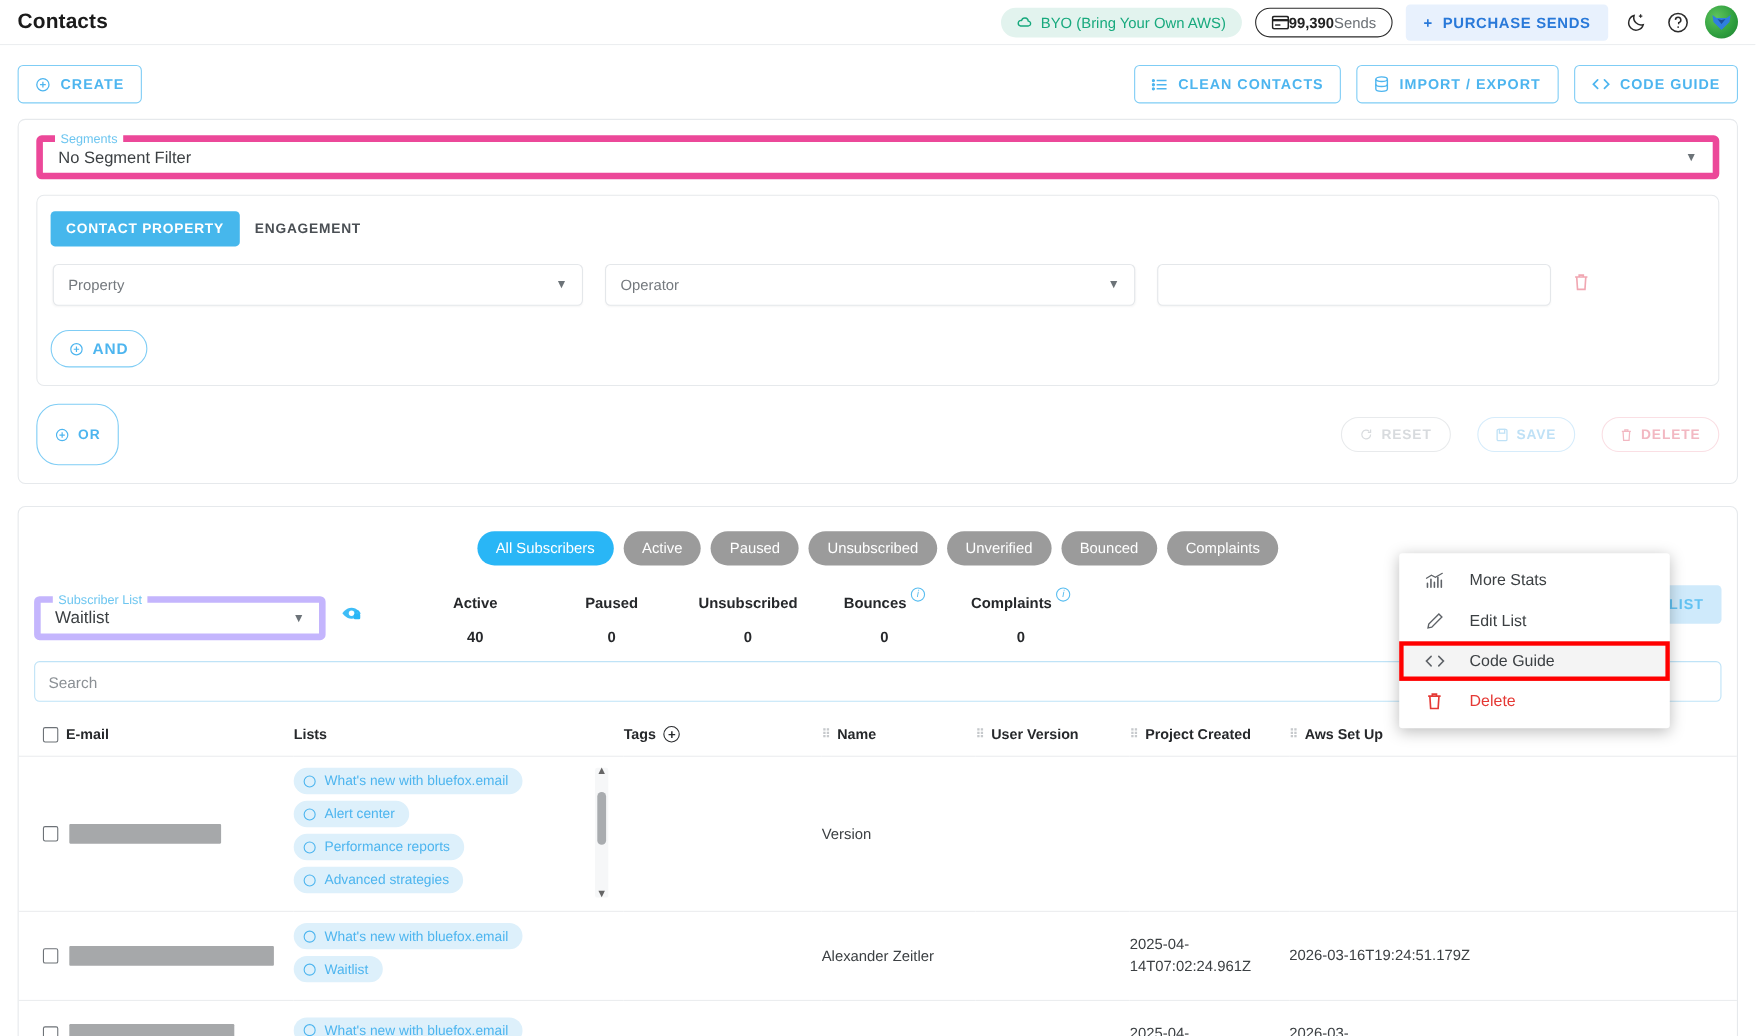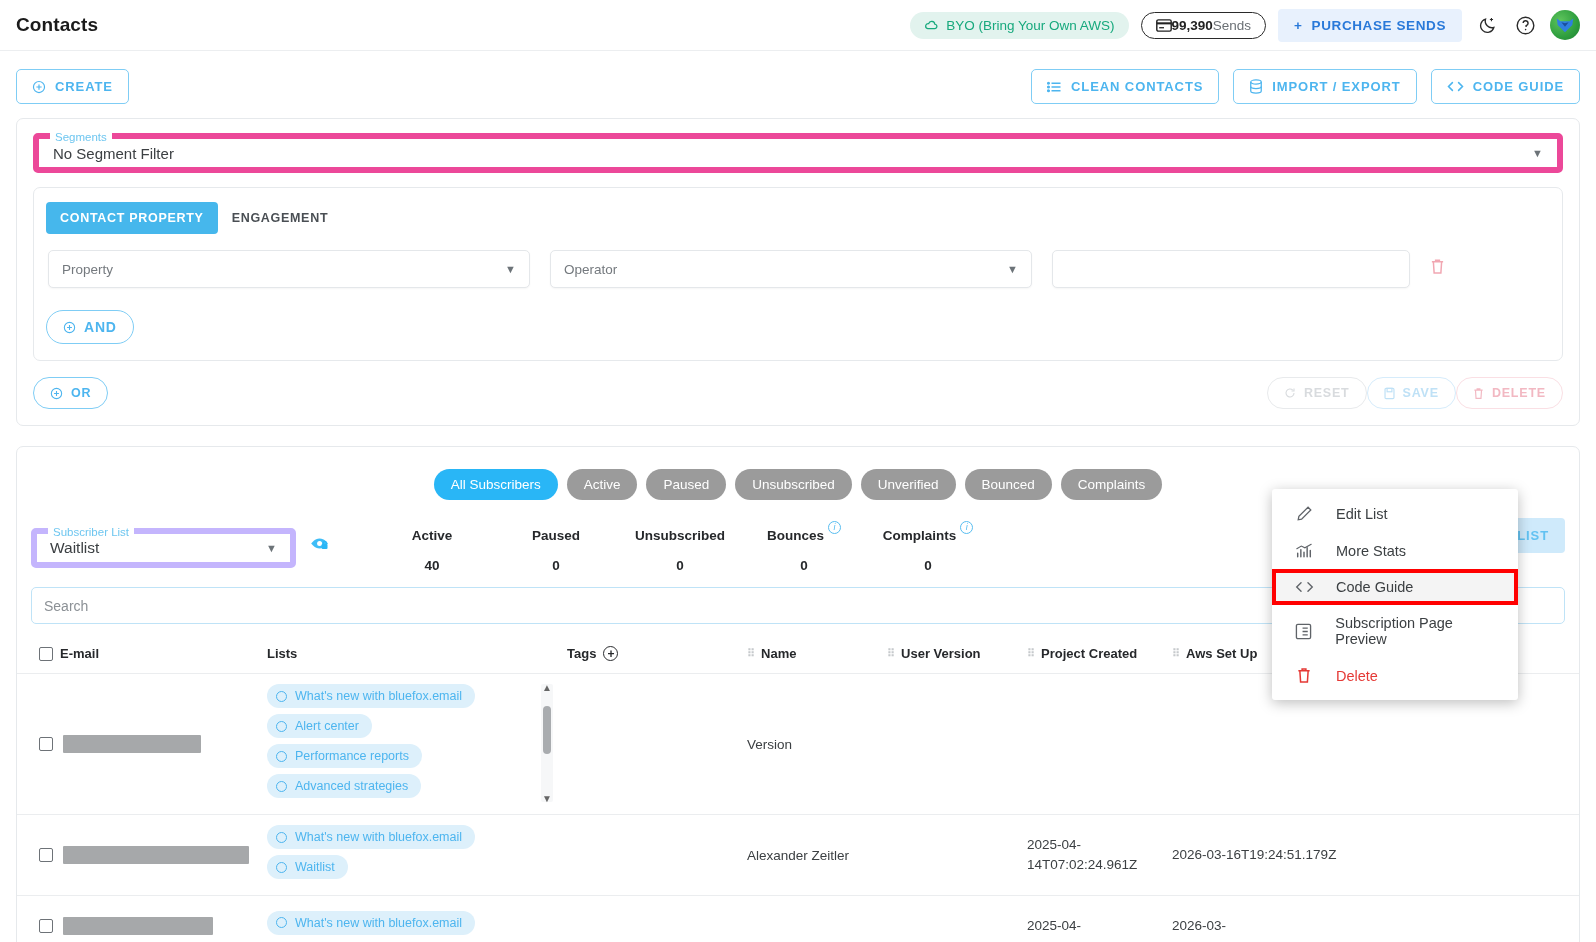--- a/index.html
+++ b/index.html
@@ -6,21 +6,21 @@
   html, body { margin:0; padding:0; }
   body {
     width:1596px; height:942px; overflow:hidden;
     background:#ffffff;
     font-family:"Liberation Sans", sans-serif;
     color:#333;
     -webkit-font-smoothing:antialiased;
   }
   
   .topbar {
-    height:51px; display:flex; align-items:center;
+    height:41px; display:flex; align-items:center;
     padding:0 16px; border-bottom:1px solid #eceef0; background:#fff;
   }
   .page-title { font-size:19px; font-weight:bold; color:#1b1b1b; letter-spacing:.1px; }
   .topbar-right { margin-left:auto; display:flex; align-items:center; gap:12px; }
   .byo-pill {
     background:#e2f3ee; color:#17a97d; border-radius:20px;
     padding:6px 14px; font-size:13.5px; display:flex; align-items:center; gap:7px;
   }
   .sends-pill {
     border:1.5px solid #2a2a2a; border-radius:20px; padding:5px 14px;
@@ -83,24 +83,24 @@
   .sel-val { width:358px; }
   .trash-sm { color:#f1a7b2; font-size:17px; cursor:pointer; }
   .and-btn {
     margin-top:22px; border:1.5px solid #7fcdf5; color:#4db5ef; background:#fff;
     border-radius:20px; padding:8px 16px; font-size:14px; font-weight:bold;
     letter-spacing:.8px; display:inline-flex; align-items:center; gap:8px; cursor:pointer;
   }
   .or-row { display:flex; align-items:center; margin-top:16px; }
   .or-btn {
     border:1.5px solid #7fcdf5; color:#4db5ef; background:#fff;
-    border-radius:20px; padding:8px 16px; font-size:12.5px; font-weight:bold;
+    border-radius:20px; padding:20px 16px; font-size:12.5px; font-weight:bold;
     letter-spacing:.8px; display:inline-flex; align-items:center; gap:8px; cursor:pointer;
   }
-  .or-right { margin-left:auto; display:flex; gap:0; }
+  .or-right { margin-left:auto; display:flex; gap:24px; }
   .ghost-btn {
     border:1.5px solid #e8eaec; color:#d8dbde; background:#fff; border-radius:20px;
     padding:8px 16px; font-size:12.5px; font-weight:bold; letter-spacing:.8px;
     display:inline-flex; align-items:center; gap:8px; cursor:pointer;
   }
   .ghost-blue { border-color:#d6ecfb; color:#bfe1f6; }
   .ghost-red { border-color:#fadfe4; color:#f2b8c2; }
   
   .list-card { margin:20px 16px 0 16px; border:1px solid #e6e9ec; border-radius:7px; background:#fff; position:relative; }
   .chip-row { display:flex; justify-content:center; gap:9px; padding:22px 0 16px 0; }
@@ -558,56 +558,46 @@
         <td><span></span></td>
         <td><span>2025-04-</span></td>
         <td><span>2026-03-</span></td>
       </tr>
     </tbody>
   </table>
 
   <div class="menu">
     <div class="menu-item">
       <span class="menu-icon">
-        <svg width="17" height="17" viewBox="0 0 20 20" fill="none" stroke="#5f6368" stroke-width="1.5">
-          <path d="M14.2 2.6l3.2 3.2L6.6 16.6l-4 .8.8-4z"></path>
-        </svg>
-      </span>
-      <span>Edit List</span>
-    </div>
-
-    <div class="menu-item">
-      <span class="menu-icon">
         <svg width="18" height="17" viewBox="0 0 20 18" fill="none" stroke="#5f6368" stroke-width="1.6" stroke-linecap="round">
           <path d="M3 12v4M6.5 8v8M10 11v5M13.5 6v10M17 9v7"></path>
           <path d="M2 7l5-3 4 2 7-4" stroke-width="1.2"></path>
         </svg>
       </span>
       <span>More Stats</span>
+    </div>
+
+    <div class="menu-item">
+      <span class="menu-icon">
+        <svg width="17" height="17" viewBox="0 0 20 20" fill="none" stroke="#5f6368" stroke-width="1.5">
+          <path d="M14.2 2.6l3.2 3.2L6.6 16.6l-4 .8.8-4z"></path>
+        </svg>
+      </span>
+      <span>Edit List</span>
     </div>
 
     <div class="menu-item highlight">
       <span class="menu-icon">
         <svg width="19" height="14" viewBox="0 0 22 14" fill="none" stroke="#5f6368" stroke-width="1.6" stroke-linecap="round">
           <path d="M7 2L2 7l5 5M15 2l5 5-5 5"></path>
         </svg>
       </span>
       <span>Code Guide</span>
     </div>
 
-    <div class="menu-item">
-      <span class="menu-icon">
-        <svg width="17" height="17" viewBox="0 0 18 18" fill="none" stroke="#5f6368" stroke-width="1.4">
-          <rect x="1.5" y="1.5" width="15" height="15" rx="1.5"></rect>
-          <path d="M5 5.5h.01M5 9h.01M5 12.5h.01" stroke-width="2"></path>
-          <path d="M8 5.5h5.5M8 9h5.5M8 12.5h5.5"></path>
-        </svg>
-      </span>
-      <span>Subscription Page Preview</span>
-    </div>
 
     <div class="menu-item danger">
       <span class="menu-icon">
         <svg width="16" height="17" viewBox="0 0 16 18" fill="none" stroke="#e53935" stroke-width="1.6">
           <path d="M2 4h12M6 4V2.2h4V4M3.6 4l.8 12h7.2l.8-12"></path>
         </svg>
       </span>
       <span>Delete</span>
     </div>
   </div>

